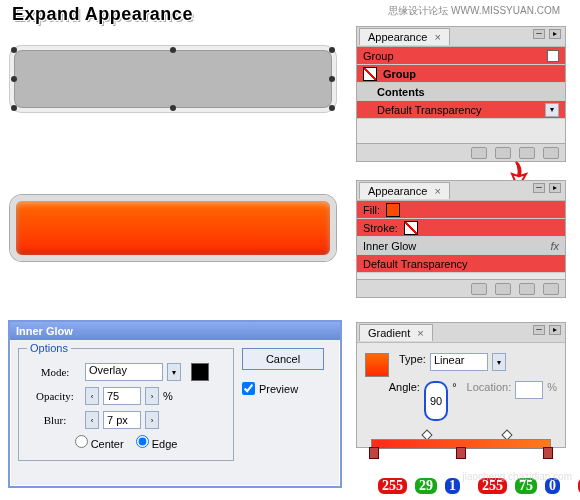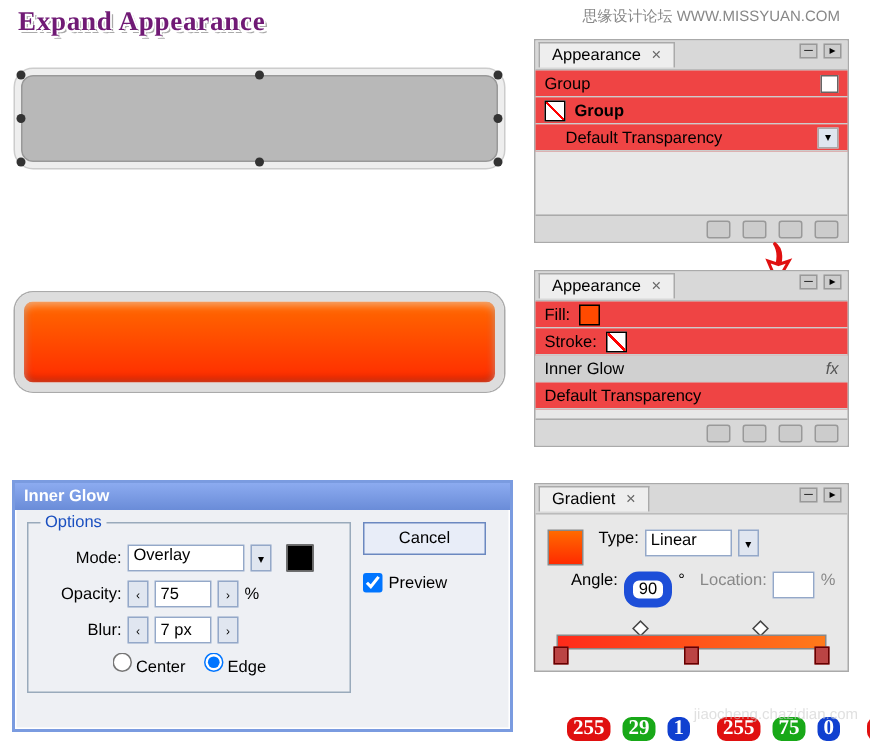--- a/index.html
+++ b/index.html
@@ -1,18 +1,18 @@
 <!DOCTYPE html>
 <html><head>
 <meta charset="utf-8">
 <style>
 * { box-sizing: border-box; margin: 0; padding: 0; font-family: Tahoma, sans-serif; font-size: 11px; }
 body { background: #fff; width: 580px; height: 500px; position: relative; }
 
-.title-badge { position: absolute; top: 4px; left: 12px; font-family: Liberation Serif, serif; font-size: 18px; font-weight: bold; color: #701a75; text-shadow: 1px 1px 0 #fff, -1px -1px 0 #fff, 1px -1px 0 #fff, -1px 1px 0 #fff, 2px 2px 0 #aaa; letter-spacing: 0.5px; }
+.title-badge { position: absolute; top: 4px; left: 12px; font-family: Liberation Sans, sans-serif; font-size: 18px; font-weight: bold; color: #000000; text-shadow: 1px 1px 0 #fff, -1px -1px 0 #fff, 1px -1px 0 #fff, -1px 1px 0 #fff, 2px 2px 0 #aaa; letter-spacing: 0.5px; }
 
 .watermark { position: absolute; top: 4px; right: 20px; font-size: 10px; color: #888; }
 
 .gray-button { position: absolute; top: 46px; left: 10px; width: 326px; height: 66px; background: #b8b8b8; border-radius: 12px; border: 4px solid #eee; box-shadow: inset 0 0 0 1px #999, 0 0 0 1px #ccc; }
 .handle { position: absolute; width: 6px; height: 6px; background: #333; border-radius: 50%; }
 .h-tl { top: -3px; left: -3px; } .h-tr { top: -3px; right: -3px; }
 .h-bl { bottom: -3px; left: -3px; } .h-br { bottom: -3px; right: -3px; }
 .h-tc { top: -3px; left: 50%; margin-left: -3px; } .h-bc { bottom: -3px; left: 50%; margin-left: -3px; }
 .h-ml { top: 50%; left: -3px; margin-top: -3px; } .h-mr { top: 50%; right: -3px; margin-top: -3px; }
 
@@ -42,37 +42,37 @@
 
 .red-arrow { position: absolute; top: 160px; left: 510px; }
 
 
 .dialog { position: absolute; top: 320px; left: 8px; width: 334px; height: 168px; background: #eef0f4; border: 2px solid #7a9be0; box-shadow: 0 0 0 1px #fff inset; }
 .dialog-title { background: linear-gradient(#8cabf0, #6a8cd8); color: #fff; font-weight: bold; padding: 3px 6px; }
 .dialog-body { display: flex; padding: 8px; gap: 8px; }
 .options-box { border: 1px solid #9ab; padding: 8px 10px 10px; position: relative; width: 216px; }
 .options-legend { position: absolute; top: -7px; left: 8px; background: #eef0f4; color: #1a4fc0; padding: 0 3px; }
 .opt-row { display: flex; align-items: center; margin: 6px 0; gap: 4px; }
-.opt-row label { width: 52px; text-align: right; }
+.opt-row label { width: 52px; text-align: center; font-family: Liberation Serif, serif; }
 .select, .numbox { border: 1px solid #94a8c8; background: #fff; height: 18px; padding: 0 3px; }
 .select { width: 78px; }
 .numbox { width: 38px; text-align: left; }
 .chev { width: 14px; height: 18px; border: 1px solid #94a8c8; background: #e0e6f0; display: inline-flex; align-items: center; justify-content: center; font-size: 8px; cursor: pointer; }
 .color-chip { width: 18px; height: 18px; background: #000; margin-left: 6px; border: 1px solid #666; cursor: pointer; }
 .radio-row { display: flex; gap: 12px; margin-top: 6px; justify-content: center; }
 .btn-col { display: flex; flex-direction: column; gap: 6px; }
 .win-btn { width: 82px; height: 22px; background: #e8edf8; border: 1px solid #6b88c0; cursor: pointer; }
 .win-btn.primary { border: 2px solid #3a68c8; }
 .chk-row { display: flex; align-items: center; gap: 4px; margin-top: 6px; }
 
 
 .grad-content { padding: 6px 8px; }
 .grad-row { display: flex; gap: 4px; margin: 4px 0; }
 .grad-preview { width: 24px; height: 24px; background: linear-gradient(#ff6a00, #ff2b00); border: 1px solid #888; margin-right: 6px; }
-.angle-box { border: 6px solid #1d4ed8; border-radius: 10px; padding: 0 4px; background: #fff; }
+.angle-box { border: 2px solid #1d4ed8; border-radius: 10px; padding: 12px 4px; background: #fff; }
 .grad-bar { position: relative; height: 34px; margin-top: 4px; }
 .grad-track { position: absolute; top: 14px; left: 6px; right: 6px; height: 10px; background: linear-gradient(90deg, #ff2a1a, #ff7a1a); border: 1px solid #888; }
 .grad-diamond { position: absolute; top: 6px; width: 8px; height: 8px; background: #fff; border: 1px solid #444; transform: rotate(45deg); }
 .grad-stop { position: absolute; bottom: 0; width: 10px; height: 12px; background: #b44; border: 1px solid #600; }
 
 
 .rgb-badges { position: absolute; bottom: 4px; left: 376px; display: flex; gap: 4px; }
 .badge { font-family: 'Comic Sans MS', cursive; font-weight: bold; font-size: 14px; color: #fff; padding: 0 4px; border-radius: 8px; border: 2px solid #fff; }
 .b-r { background: #e01010; } .b-g { background: #18a818; } .b-b { background: #1040d0; }
 
@@ -108,20 +108,24 @@
       <span class="close">×</span>
     </div>
   </div>
   <div class="list-row">
     <span>Group</span>
     <span style="margin-left:auto;width:12px;height:12px;border:1px solid #666;background:#fff"></span>
   </div>
   <div class="list-row">
     <span class="swatch-none"></span>
     <b>Group</b>
+  </div>
+  <div class="list-row sel">
+    <span style="width:14px"></span>
+    <b>Contents</b>
   </div>
   <div class="list-row">
     <span style="width:14px"></span>
     <span>Default Transparency</span>
     <span class="chev" style="margin-left:auto;border:1px solid #aaa;width:14px;height:14px">▾</span>
   </div>
   <div class="panel-footer">
     <div class="footer-icon"></div>
     <div class="footer-icon"></div>
     <div class="footer-icon"></div>

